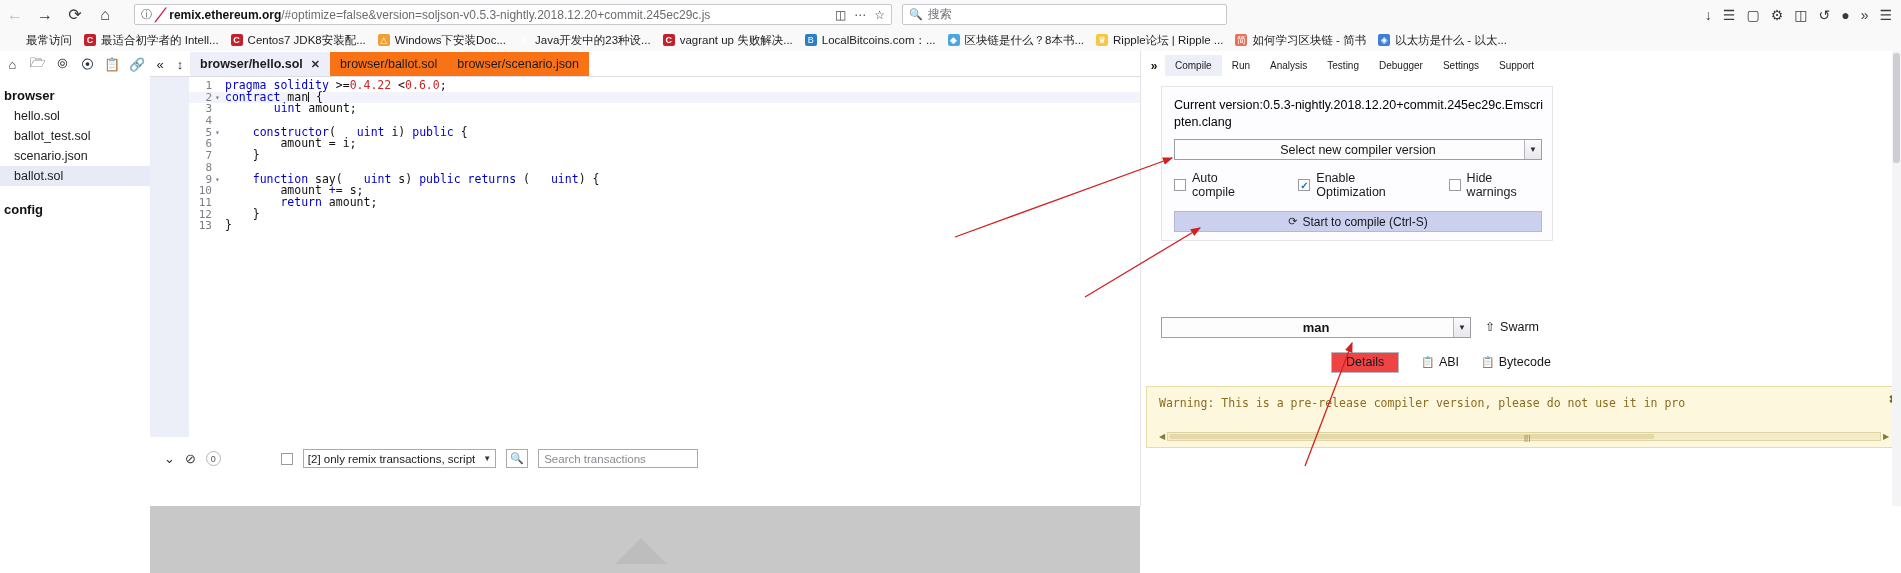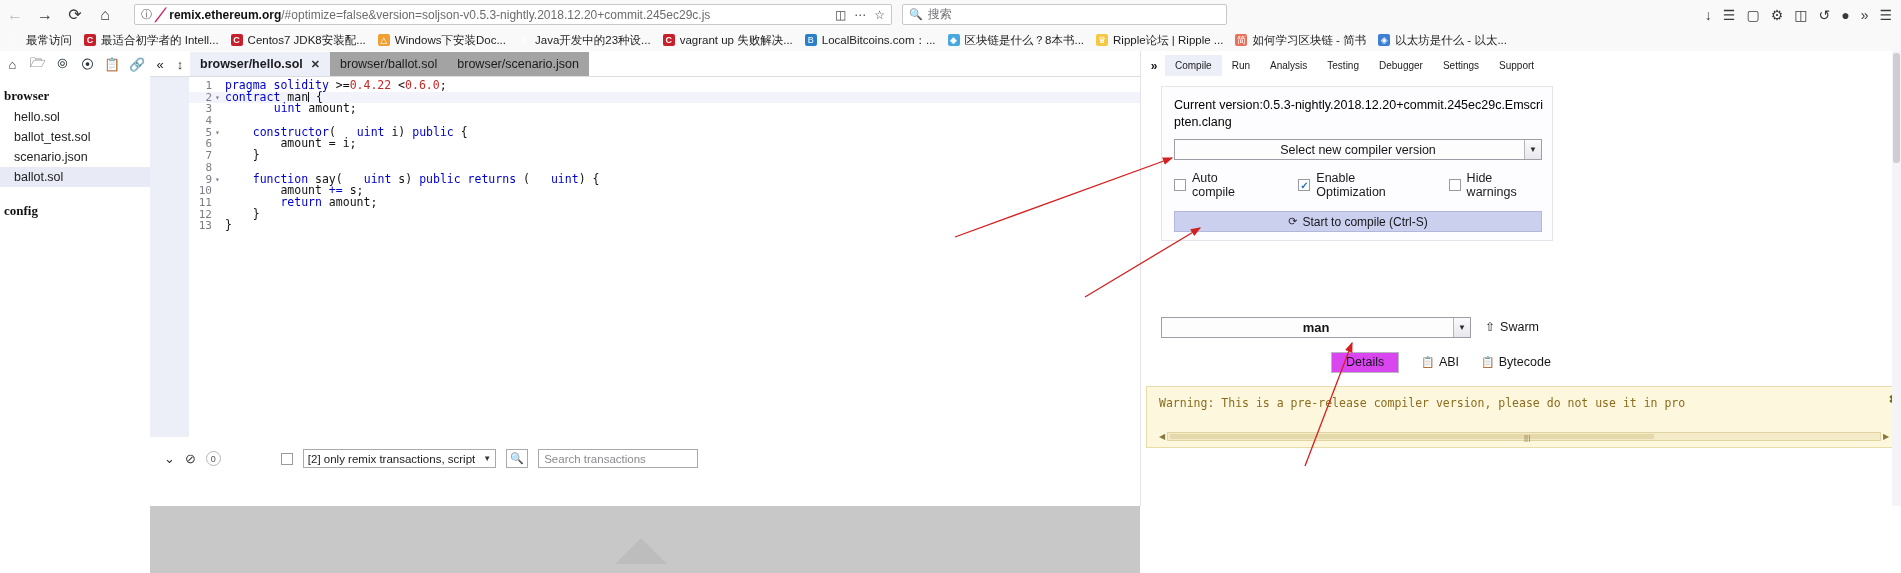--- a/index.html
+++ b/index.html
@@ -106,21 +106,21 @@
     width: 25px; height: 24px;
     display: flex; align-items: center; justify-content: center;
     color: #25303b; font-size: 13px;
   }
 
   
   .file-panel {
     position: absolute; top: 26px; left: 0; width: 150px; height: 429px;
     background: #fff; padding-top: 8px;
   }
-  .fp-group { font-weight: bold; font-size: 13px; padding: 3px 0 3px 4px; color: #111; font-family: Liberation Serif, serif; }
+  .fp-group { font-weight: bold; font-size: 13px; padding: 3px 0 3px 4px; color: #111; }
   .fp-file {
     font-size: 12.5px; padding: 3px 0 3px 14px; color: #222;
   }
   .fp-file.active { background: #e8eaf6; }
   .fp-spacer { height: 13px; }
 
   
   .editor-col {
     position: absolute; top: 0; left: 150px; width: 990px; height: 455px;
     background: #fff;
@@ -131,21 +131,21 @@
     border-bottom: 1px solid #dcdce2;
     background: #fff;
   }
   .tab-ctl {
     display: flex; align-items: center; justify-content: center;
     width: 20px; height: 24px; color: #1e1e22; font-size: 13px;
   }
   .tab {
     height: 24px; display: flex; align-items: center;
     padding: 0 10px; font-size: 12.5px; color: #1b1b1f;
-    background: #a3a3a3;
+    background: #f97316;
     white-space: nowrap;
   }
   .tab.active { background: #eceef8; font-weight: bold; }
   .tab .xclose { margin-left: 8px; font-size: 11px; color: #333; font-weight: bold; }
   .tab-spacer { flex: 1 1 auto; }
 
   .code-area {
     position: absolute; top: 26px; left: 39px; width: 951px; height: 360px;
     background: #fff;
     font-family: "DejaVu Sans Mono", monospace;
@@ -292,21 +292,21 @@
     font-size: 12.5px; color: #16161a;
   }
   .swarm .ic { margin-right: 5px; font-size: 12px; }
 
   .detail-row {
     position: absolute; top: 300px; left: 190px; width: 420px; height: 22px;
     display: flex; align-items: center;
   }
   .details-btn {
     height: 21px; padding: 0 14px;
-    background: #d946ef; border: 1px solid #b8b8c0;
+    background: #ef4444; border: 1px solid #b8b8c0;
     display: flex; align-items: center; justify-content: center;
     font-size: 12.5px; color: #16161a;
   }
   .mini-btn {
     margin-left: 22px; display: flex; align-items: center;
     font-size: 12.5px; color: #16161a;
   }
   .mini-btn .ic { margin-right: 4px; font-size: 11px; }
 
   .warning-box {

